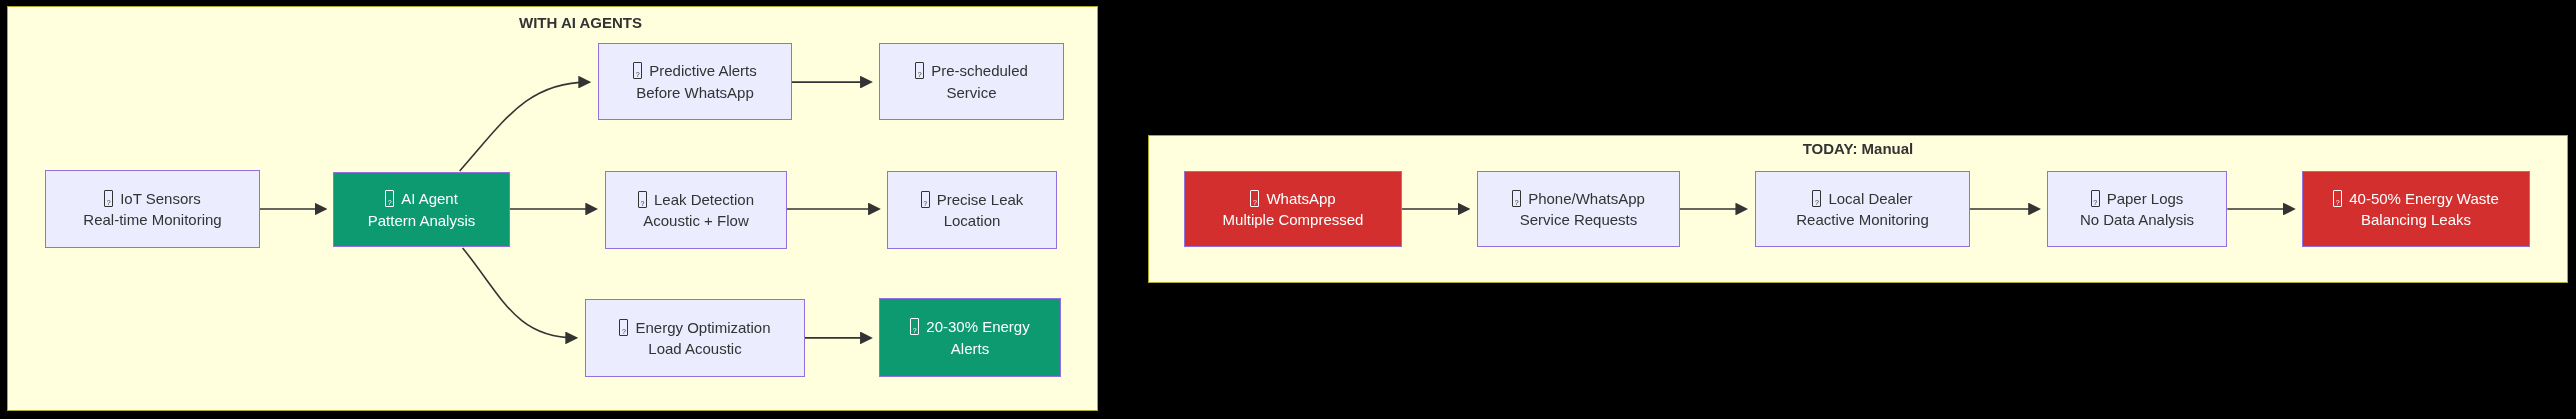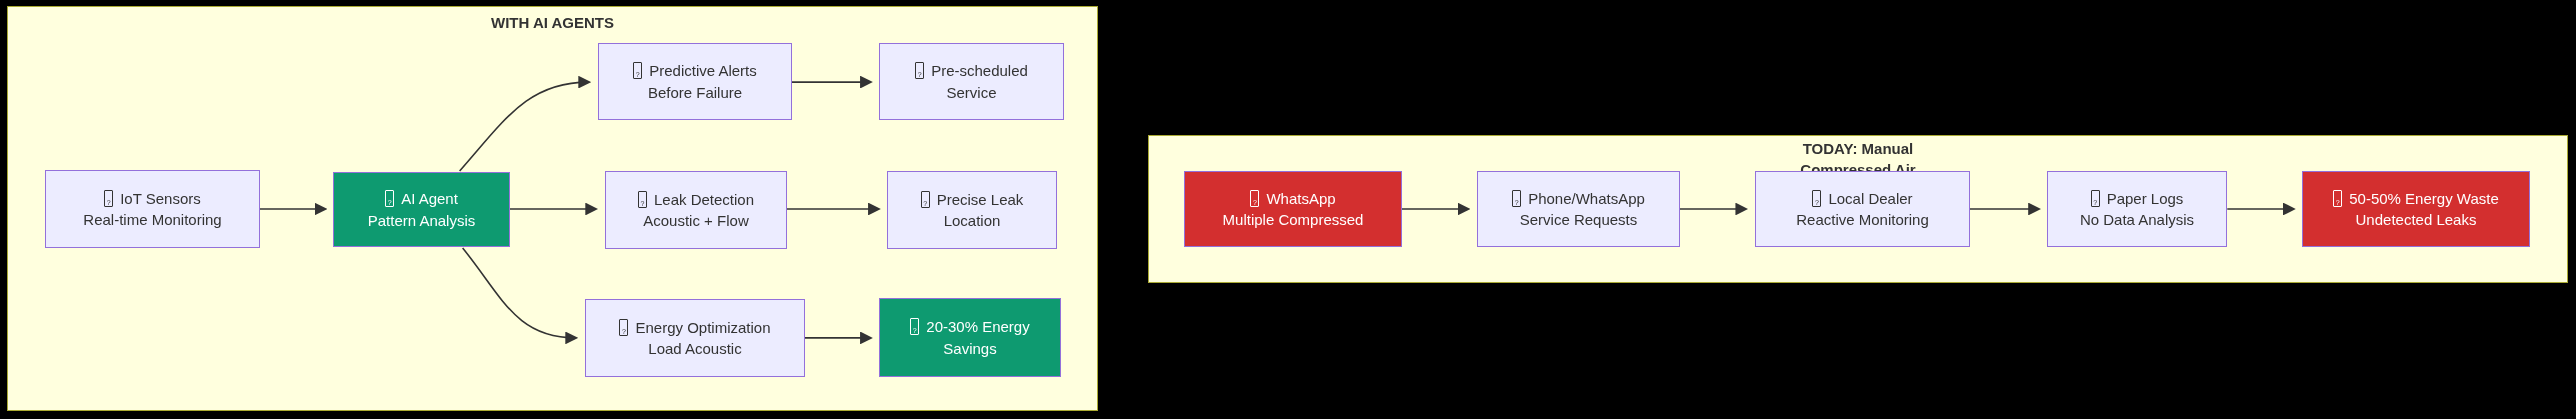--- a/index.html
+++ b/index.html
@@ -71,28 +71,27 @@
     font-weight:600;
     line-height:21px;
     z-index:1;
   }
 </style>
 </head>
 <body>
 
 <div id="canvas" style="--bg: #000000; --panel-fill: #ffffde; --panel-border: #aaaa33; --node-fill: #ececff; --node-border: #9370db; --text: #333333; --green: #0e9a70; --red: #d32f2f; --light-text: #ffffff;">
 
-  <div class="panel" style="left:7px;top:6px;width:1091px;height:405px;">
+  <div class="panel" style="left:7px;top:6px;width:1091px;height:405px;padding-left:28px;">
     <div class="panel-title" style="top:5px;">WITH AI AGENTS</div>
   </div>
 
   <div class="panel" style="left:1148px;top:135px;width:1420px;height:148px;"></div>
   <div class="title-block" style="left:1148px;top:138px;width:1420px;">
     <div>TODAY: Manual</div>
-    <div>Compressed Air</div>
   </div>
 
   <svg id="edges" width="2576" height="420" viewBox="0 0 2578 420">
     <defs>
       <marker id="arrow" viewBox="0 0 10 10" refX="8" refY="5" markerWidth="8" markerHeight="8" orient="auto-start-reverse">
         <path d="M0,0 L10,5 L0,10 z" class="arrowhead" fill="#333333"></path>
       </marker>
     </defs>
     <g class="edgegroup" fill="none" stroke-width="1.6">
       <path d="M260,209 L325,209" marker-end="url(#arrow)" stroke="#333333"></path>
@@ -112,56 +111,56 @@
 <div class="node" style="left: 45px; top: 170px; width: 215px; height: 78px;">
       <div class="nline"><span class="tofu">?</span><span>IoT Sensors</span></div>
       <div class="nline">Real-time Monitoring</div>
     </div>
     <div class="node green" style="left: 333px; top: 172px; width: 177px; height: 75px;">
       <div class="nline"><span class="tofu">?</span><span>AI Agent</span></div>
       <div class="nline">Pattern Analysis</div>
     </div>
     <div class="node" style="left: 598px; top: 43px; width: 194px; height: 77px;">
       <div class="nline"><span class="tofu">?</span><span>Predictive Alerts</span></div>
-      <div class="nline">Before Failure</div>
+      <div class="nline">Before WhatsApp</div>
     </div>
     <div class="node" style="left: 879px; top: 43px; width: 185px; height: 77px;">
       <div class="nline"><span class="tofu">?</span><span>Pre-scheduled</span></div>
       <div class="nline">Service</div>
     </div>
     <div class="node" style="left: 605px; top: 171px; width: 182px; height: 78px;">
       <div class="nline"><span class="tofu">?</span><span>Leak Detection</span></div>
       <div class="nline">Acoustic + Flow</div>
     </div>
     <div class="node" style="left: 887px; top: 171px; width: 170px; height: 78px;">
       <div class="nline"><span class="tofu">?</span><span>Precise Leak</span></div>
       <div class="nline">Location</div>
     </div>
     <div class="node" style="left: 585px; top: 299px; width: 220px; height: 78px;">
       <div class="nline"><span class="tofu">?</span><span>Energy Optimization</span></div>
       <div class="nline">Load Acoustic</div>
     </div>
     <div class="node green" style="left: 879px; top: 298px; width: 182px; height: 79px;">
       <div class="nline"><span class="tofu">?</span><span>20-30% Energy</span></div>
-      <div class="nline">Savings</div>
+      <div class="nline">Alerts</div>
     </div>
     <div class="node red" style="left: 1184px; top: 171px; width: 218px; height: 76px;">
       <div class="nline"><span class="tofu">?</span><span>WhatsApp</span></div>
       <div class="nline">Multiple Compressed</div>
     </div>
     <div class="node" style="left: 1477px; top: 171px; width: 203px; height: 76px;">
       <div class="nline"><span class="tofu">?</span><span>Phone/WhatsApp</span></div>
       <div class="nline">Service Requests</div>
     </div>
     <div class="node" style="left: 1755px; top: 171px; width: 215px; height: 76px;">
       <div class="nline"><span class="tofu">?</span><span>Local Dealer</span></div>
       <div class="nline">Reactive Monitoring</div>
     </div>
     <div class="node" style="left: 2047px; top: 171px; width: 180px; height: 76px;">
       <div class="nline"><span class="tofu">?</span><span>Paper Logs</span></div>
       <div class="nline">No Data Analysis</div>
     </div>
     <div class="node red" style="left: 2302px; top: 171px; width: 228px; height: 76px;">
-      <div class="nline"><span class="tofu">?</span><span>50-50% Energy Waste</span></div>
-      <div class="nline">Undetected Leaks</div>
+      <div class="nline"><span class="tofu">?</span><span>40-50% Energy Waste</span></div>
+      <div class="nline">Balancing Leaks</div>
     </div>
   </div>
 
 
 </body></html>

